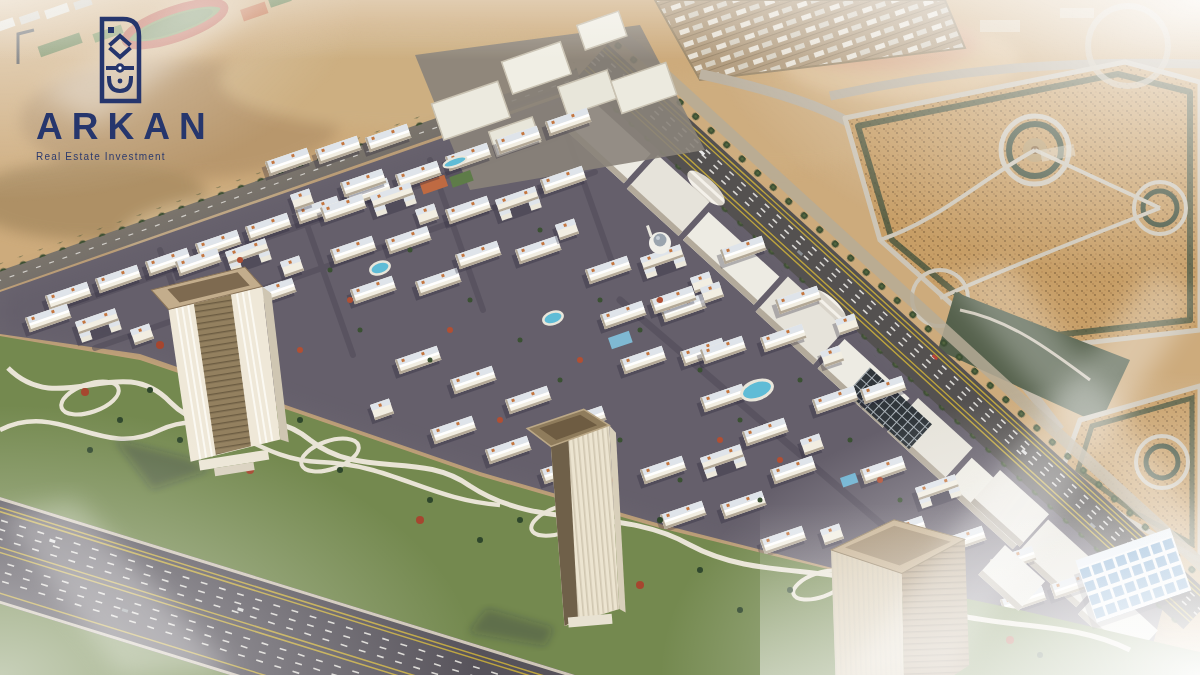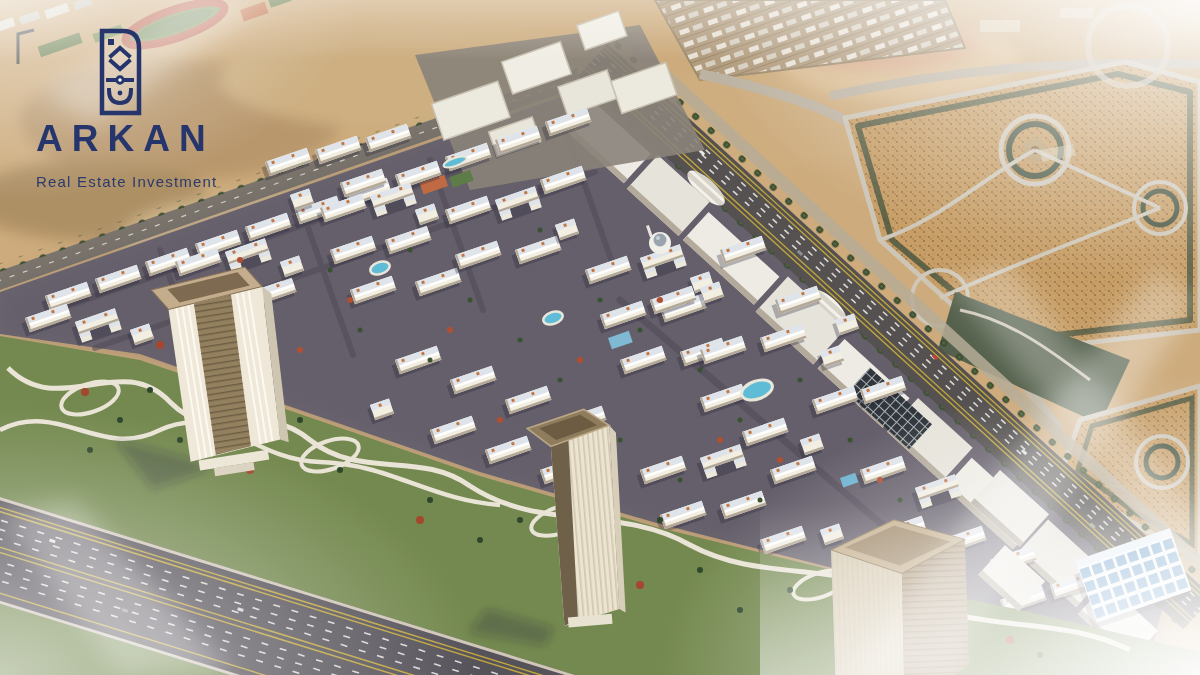--- a/index.html
+++ b/index.html
@@ -3,25 +3,25 @@
 <meta charset="utf-8">
 <style>
   html,body{margin:0;padding:0;background:#222;}
   .stage{position:relative;width:1200px;height:675px;overflow:hidden;
          font-family:"Liberation Sans",sans-serif;background:var(--sand,#cdab7c);}
   .stage svg{position:absolute;inset:0;display:block;}
   .sand-base{fill:var(--sand,#cdab7c);}
   .grass-strip{fill:var(--grass,#74894f);}
   .pool{fill:var(--pool,#5fbcd6);}
   .asphalt{fill:var(--asphalt,#56525a);}
-  .logo{position:absolute;top:20px;left:36px;width:230px;color:var(--navy,#26366d);}
+  .logo{position:absolute;top:8px;left:36px;width:230px;color:var(--navy,#26366d);}
   .logo .mark{position:relative;display:block;margin:6px 0 2px 58px;}
   .logo .title{font-size:37px;font-weight:bold;letter-spacing:9px;line-height:1;
                margin-top:4px;text-align:left;}
-  .logo .tag{font-size:15px;letter-spacing:1.2px;margin-top:16px;opacity:.96;}
+  .logo .tag{font-size:10px;letter-spacing:1.2px;margin-top:6px;opacity:.96;}
 </style>
 </head>
 <body>
 
 <div class="stage">
 <svg viewBox="0 0 1200 675" width="1200" height="675">
   <defs>
     <filter id="f4">
           <feGaussianBlur stdDeviation="4"></feGaussianBlur>
         </filter>

